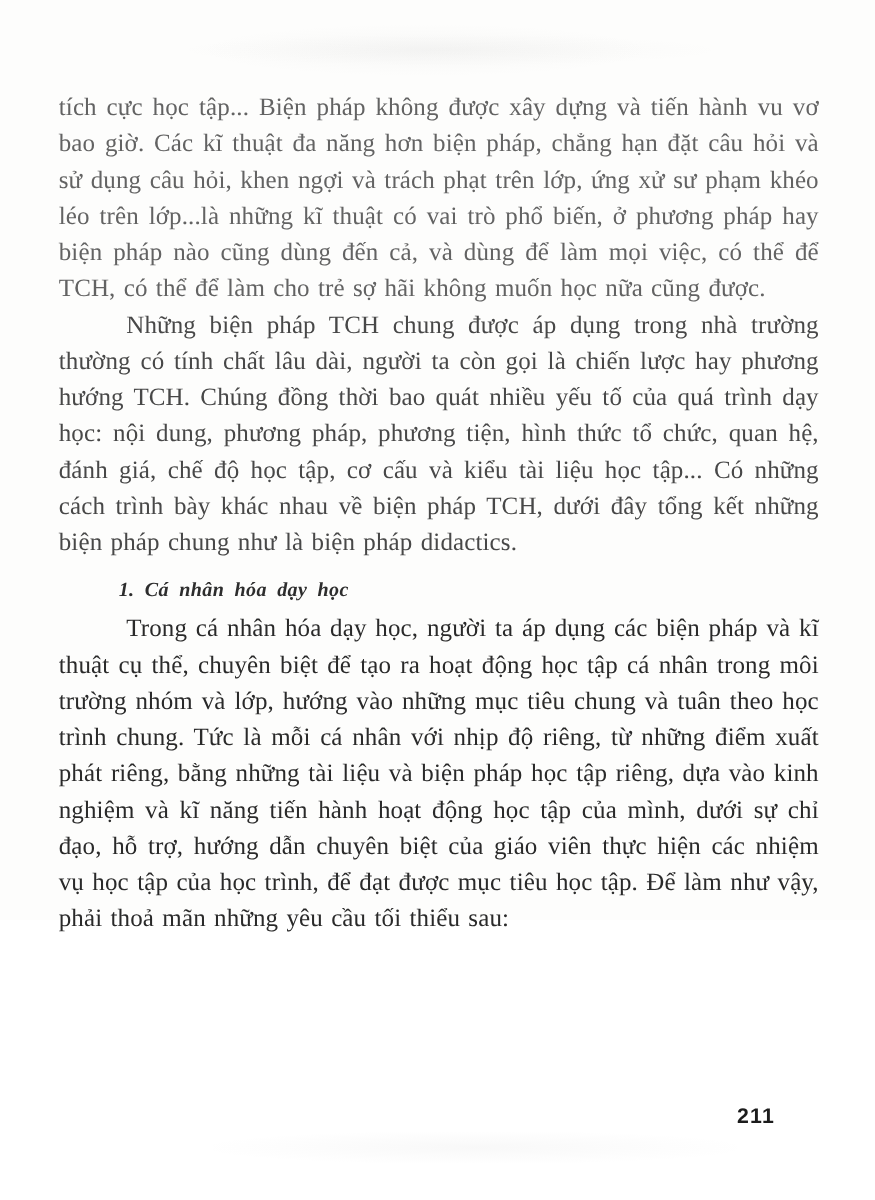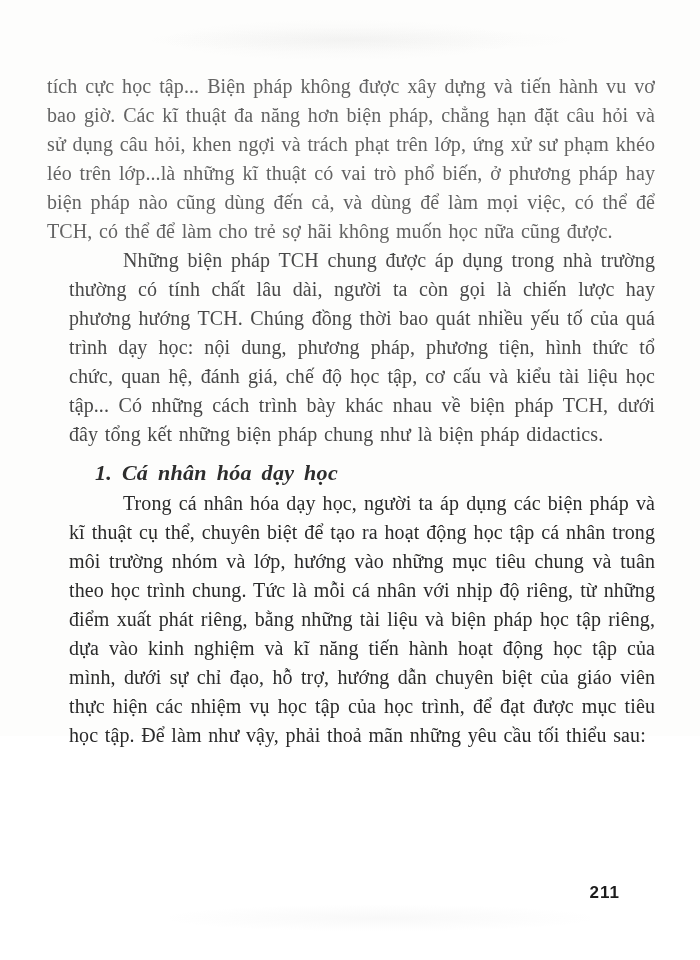--- a/index.html
+++ b/index.html
@@ -28,27 +28,27 @@
     width: 608px;
   }
   p.body {
     margin: 0;
     font-size: 20px;
     line-height: 29px;
     text-align: justify;
     word-spacing: 1.5px;
     letter-spacing: 0.1px;
   }
-  p.indent { text-indent: 54px; margin-left: 22px; }
+  p.indent { text-indent: 54px; }
   p.p1 { color: #636363; }
   p.p2 { color: #484848; }
   p.p3 { color: #2a2a2a; font-family: Liberation Serif, serif; }
   p.heading {
     margin: 9px 0 2px 0;
-    font-size: 22px;
+    font-size: 16px;
     line-height: 29px;
     font-weight: bold;
     font-style: italic;
     color: #2d2d2d;
     text-indent: 48px;
     word-spacing: 4px;
     letter-spacing: 0.3px;
   }
   .folio {
     position: absolute;

